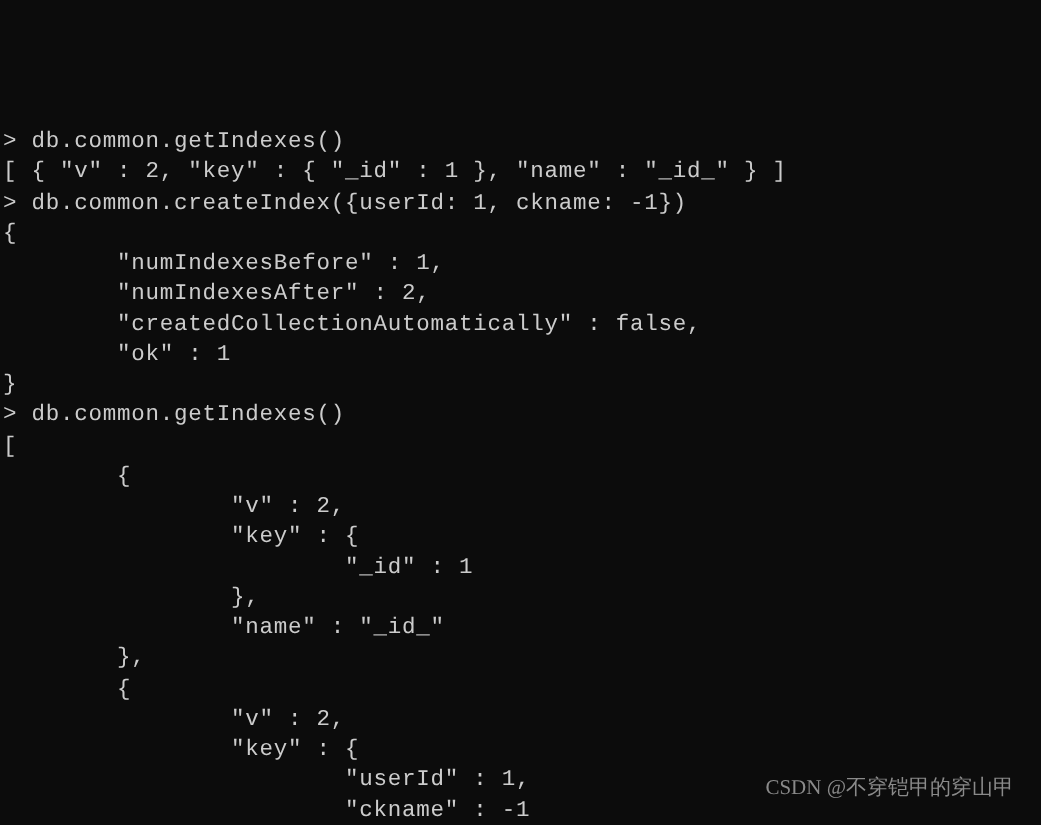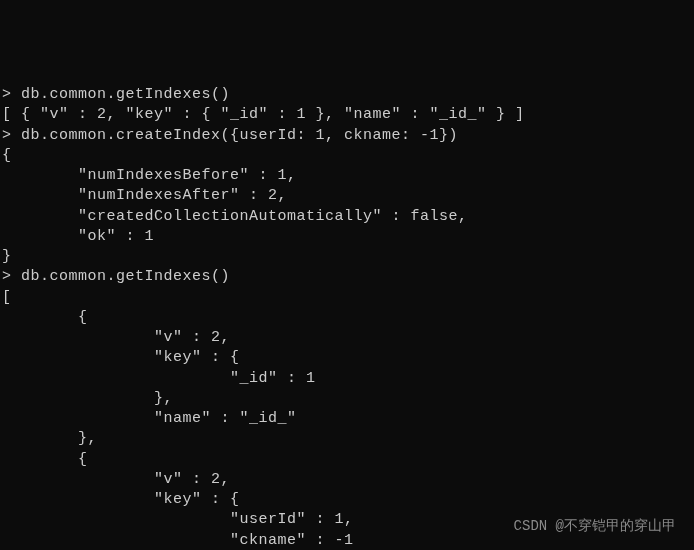--- a/index.html
+++ b/index.html
@@ -22,21 +22,21 @@
       letter-spacing: 0.5px;
     }
     .line {
       display: block;
     }
     .watermark {
       position: absolute;
       bottom: 14px;
       right: 18px;
       color: #8a8a8a;
-      font-family: Liberation Mono, monospace;
+      font-family: Liberation Serif, serif;
       font-size: 14px;
       letter-spacing: 0;
     }
   </style>
 </head>
 <body>
 
 
 
 <div id="terminal"><span class="line">&gt; db.common.getIndexes()</span><span class="line">[ { "v" : 2, "key" : { "_id" : 1 }, "name" : "_id_" } ]</span><span class="line">&gt; db.common.createIndex({userId: 1, ckname: -1})</span><span class="line">{</span><span class="line">        "numIndexesBefore" : 1,</span><span class="line">        "numIndexesAfter" : 2,</span><span class="line">        "createdCollectionAutomatically" : false,</span><span class="line">        "ok" : 1</span><span class="line">}</span><span class="line">&gt; db.common.getIndexes()</span><span class="line">[</span><span class="line">        {</span><span class="line">                "v" : 2,</span><span class="line">                "key" : {</span><span class="line">                        "_id" : 1</span><span class="line">                },</span><span class="line">                "name" : "_id_"</span><span class="line">        },</span><span class="line">        {</span><span class="line">                "v" : 2,</span><span class="line">                "key" : {</span><span class="line">                        "userId" : 1,</span><span class="line">                        "ckname" : -1</span></div>

